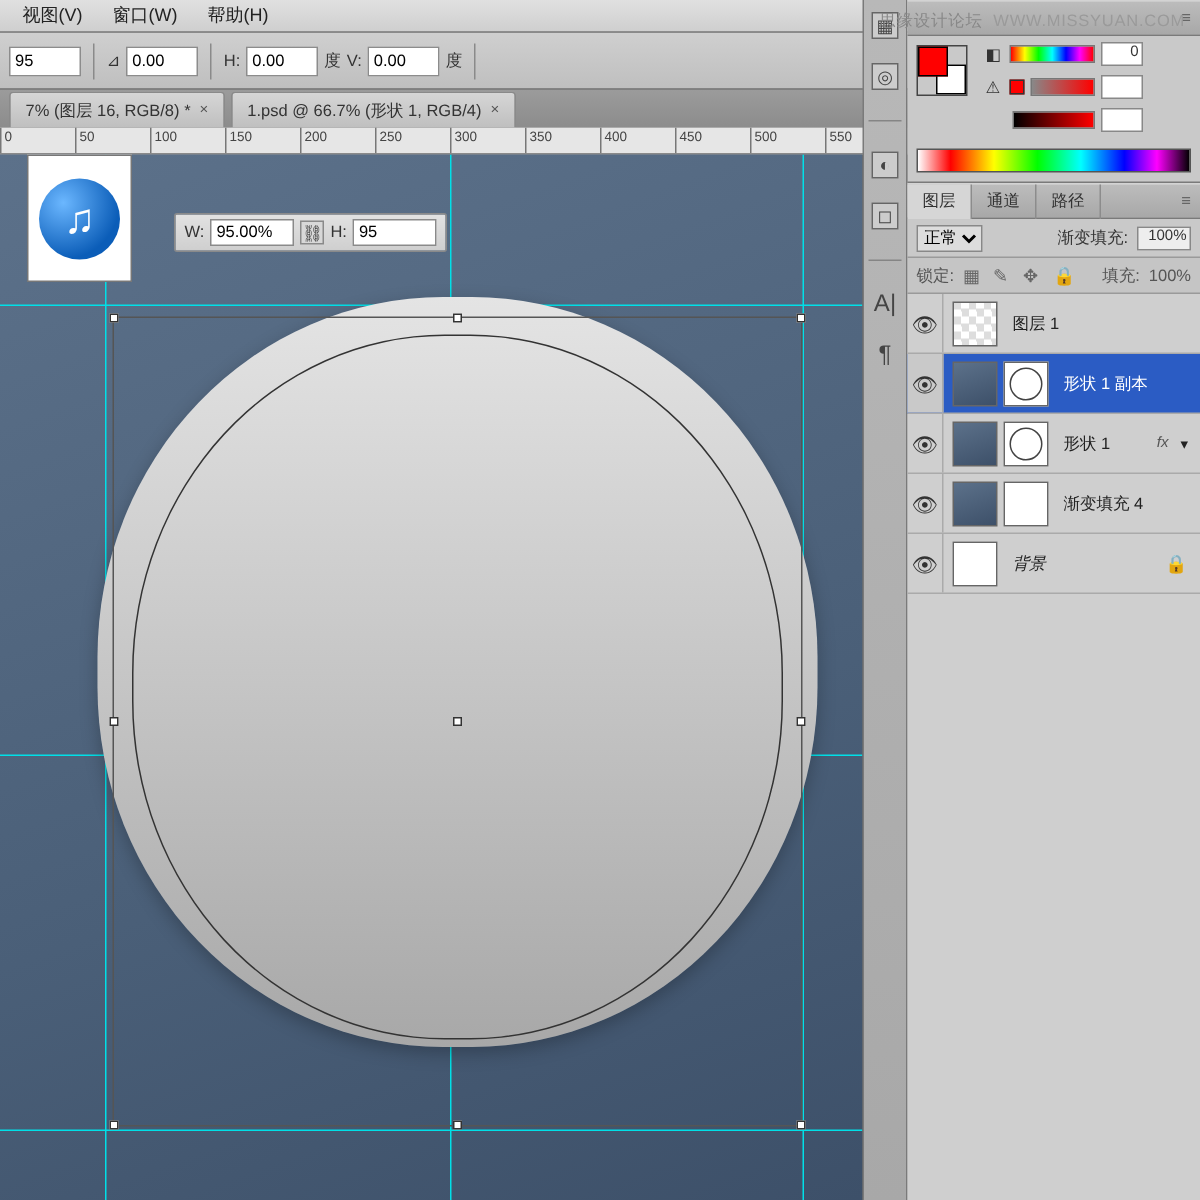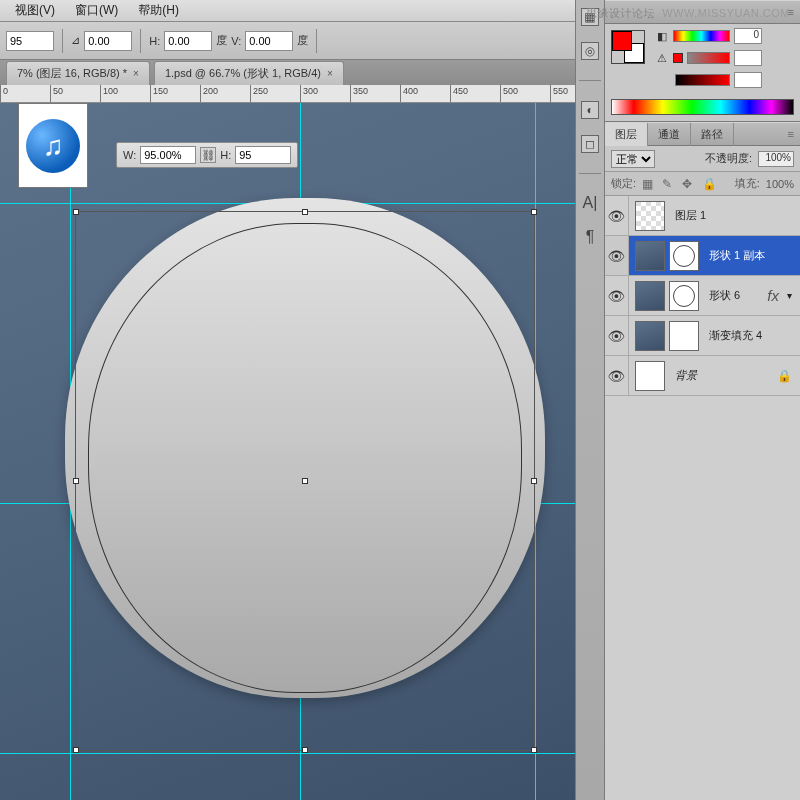--- a/index.html
+++ b/index.html
@@ -89,21 +89,21 @@
 .layer { height:40px; border-bottom:1px solid #aaa; display:flex; align-items:center; font-size:11px; color:#222; }
 .layer.selected { background:#2b5cc4; color:#fff; }
 .eye { width:24px; height:100%; display:flex; align-items:center; justify-content:center; border-right:1px solid #aaa; color:#333; font-size:14px; }
 .layer.selected .eye { color:#333; background:#c9c9c9; }
 .layer .thumbs { display:flex; gap:4px; padding:0 6px; }
 .layer .thumb { width:30px; height:30px; border:1px solid #666; background:#fff; display:flex; align-items:center; justify-content:center; font-size:9px; color:#999; }
 .layer .thumb.check { background: repeating-conic-gradient(#fff 0 25%, #ddd 0 50%) 0/10px 10px; }
 .layer .thumb.round::after { content:""; width:20px; height:20px; border:1px solid #444; border-radius:50%; }
 .layer .thumb.grad { background: linear-gradient(160deg,#5c718a,#3d5069); }
 .layer .name { flex:1; padding-left:4px; }
-.layer .fx { padding:0 8px; font-size:15px; font-style:italic; color:#555; }
+.layer .fx { padding:0 8px; font-size:10px; font-style:italic; color:#555; }
 .layer .lock-icon { padding-right:8px; font-size:12px; }
 
 
 .watermark { position:absolute; right:10px; top:6px; font-size:11px; color:#9a9a9a; letter-spacing: .5px; z-index:50; pointer-events:none; }
 .watermark b { color:#888; font-weight: normal; }
 </style>
 </head>
 <body>
 
 <div class="watermark">
@@ -253,21 +253,21 @@
   <div class="panel-head layers-head">
     <div class="tab-p" style="background:#d6d6d6">图层</div>
     <div class="tab-p">通道</div>
     <div class="tab-p">路径</div>
     <div class="flex"></div>
     <div class="menu">≡</div>
   </div>
   <div class="layers-opts">
     <select><option>正常</option></select>
     <div class="spacer"></div>
-    <span>不透明度:</span>
+    <span>渐变填充:</span>
     <div class="num">100%</div>
   </div>
   <div class="lock-row">
     <span>锁定:</span>
     <span class="ic">▦</span>
     <span class="ic">✎</span>
     <span class="ic">✥</span>
     <span class="ic">🔒</span>
     <div class="spacer"></div>
     <span>填充:</span>
@@ -289,21 +289,21 @@
         <div class="thumb round"></div>
       </div>
       <div class="name">形状 1 副本</div>
     </div>
     <div class="layer">
       <div class="eye">👁</div>
       <div class="thumbs">
         <div class="thumb grad"></div>
         <div class="thumb round"></div>
       </div>
-      <div class="name">形状 6</div>
+      <div class="name">形状 1</div>
       <div class="fx">fx</div>
       <span style="padding-right:8px; font-size:10px">▾</span>
     </div>
     <div class="layer">
       <div class="eye">👁</div>
       <div class="thumbs">
         <div class="thumb grad"></div>
         <div class="thumb"></div>
       </div>
       <div class="name">渐变填充 4</div>

